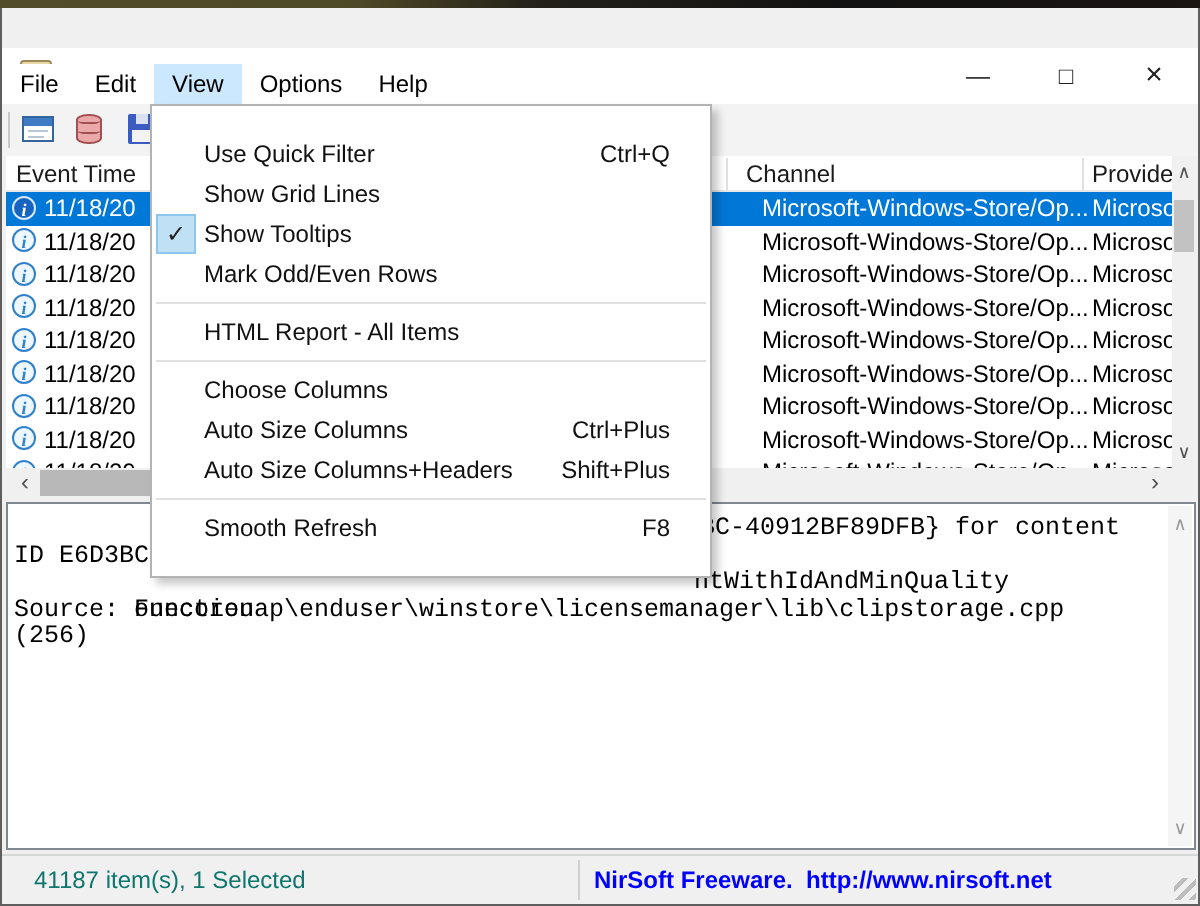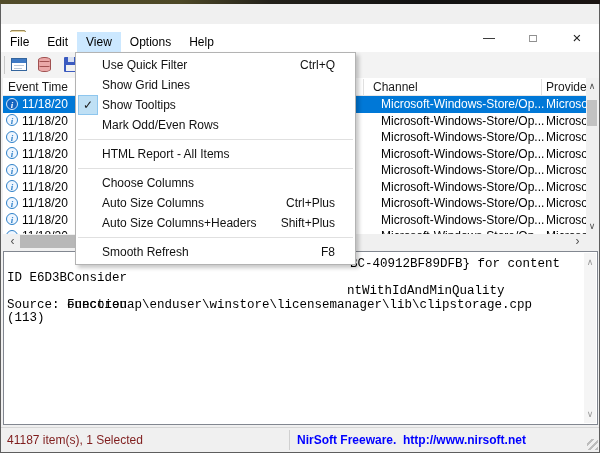--- a/index.html
+++ b/index.html
@@ -81,29 +81,29 @@
     font-family:"Liberation Mono","DejaVu Sans Mono", monospace; font-size:12.5px; line-height:13.6px; color:#000; }
   .det-line { position:relative; height:13.6px; white-space:pre; }
   .frag-r1 { position:absolute; left:343px; top:0; }
   .frag-r3 { position:absolute; left:340px; top:0; }
   .det-vscroll { position:absolute; right:1px; top:1px; width:12px; height:170px; background:#f5f5f5; }
   .det-vscroll .up { left:0; top:2px; width:12px; height:14px; line-height:14px; font-size:9px; color:#9a9a9a; background:transparent; }
   .det-vscroll .down { left:0; bottom:2px; width:12px; height:14px; line-height:14px; font-size:9px; color:#9a9a9a; background:transparent; }
 
   
   .statusbar { position:absolute; left:0; top:423px; width:598px; height:24px; background:#f0f0f0; border-top:1px solid #d7d7d7; font-size:12px; }
-  .sb-left { position:absolute; left:6px; top:5px; color:#7f1d1d; }
+  .sb-left { position:absolute; left:16px; top:5px; color:#0f766e; }
   .sb-div { position:absolute; left:288px; top:2px; width:1px; height:20px; background:#d0d0d0; }
   .sb-brand { position:absolute; left:296px; top:5px; color:#0000ff; font-weight:bold; white-space:pre; }
   .sb-grip { position:absolute; right:1px; bottom:1px; width:11px; height:11px;
     background:repeating-linear-gradient(135deg, transparent 0 3px, #bdbdbd 3px 5px); }
 
   
   .menu-popup { position:absolute; left:74px; top:48px; width:281px; background:#fff; border:1px solid #b3b3b3;
-    box-shadow:3px 3px 4px rgba(0,0,0,0.22); padding:2px 0; font-size:12px; z-index:50; }
+    box-shadow:3px 3px 4px rgba(0,0,0,0.22); padding:14px 0; font-size:12px; z-index:50; }
   .menu-item { position:relative; height:20px; line-height:20px; color:#111; }
   .mi-label { position:absolute; left:26px; top:0; }
   .mi-shortcut { position:absolute; right:20px; top:0; }
   .mi-check { position:absolute; left:2px; top:0; width:20px; height:20px; background:#bfe0f5; border:1px solid #8ec6ee;
     text-align:center; line-height:18px; font-size:12px; color:#222; }
   .menu-sep { height:9px; position:relative; }
   .menu-sep::after { content:""; position:absolute; left:2px; right:2px; top:4px; height:1px; background:#e0e0e0; }
 </style>
 </head>
 <body>
@@ -230,21 +230,21 @@
       <div class="det-line">
         <span>Consider</span>
         <span class="frag-r1">BC-40912BF89DFB} for content</span>
       </div>
       <div class="det-line">ID E6D3B</div>
       <div class="det-line">
         <span>Function</span>
         <span class="frag-r3">ntWithIdAndMinQuality</span>
       </div>
       <div class="det-line">Source: onecoreuap\enduser\winstore\licensemanager\lib\clipstorage.cpp</div>
-      <div class="det-line">(113)</div>
+      <div class="det-line">(256)</div>
     </div>
     <div class="det-vscroll">
       <div class="sb-arrow up">∧</div>
       <div class="sb-arrow down">∨</div>
     </div>
   </div>
 
   <div class="statusbar">
     <div class="sb-left">41187 item(s), 1 Selected</div>
     <div class="sb-div"></div>

